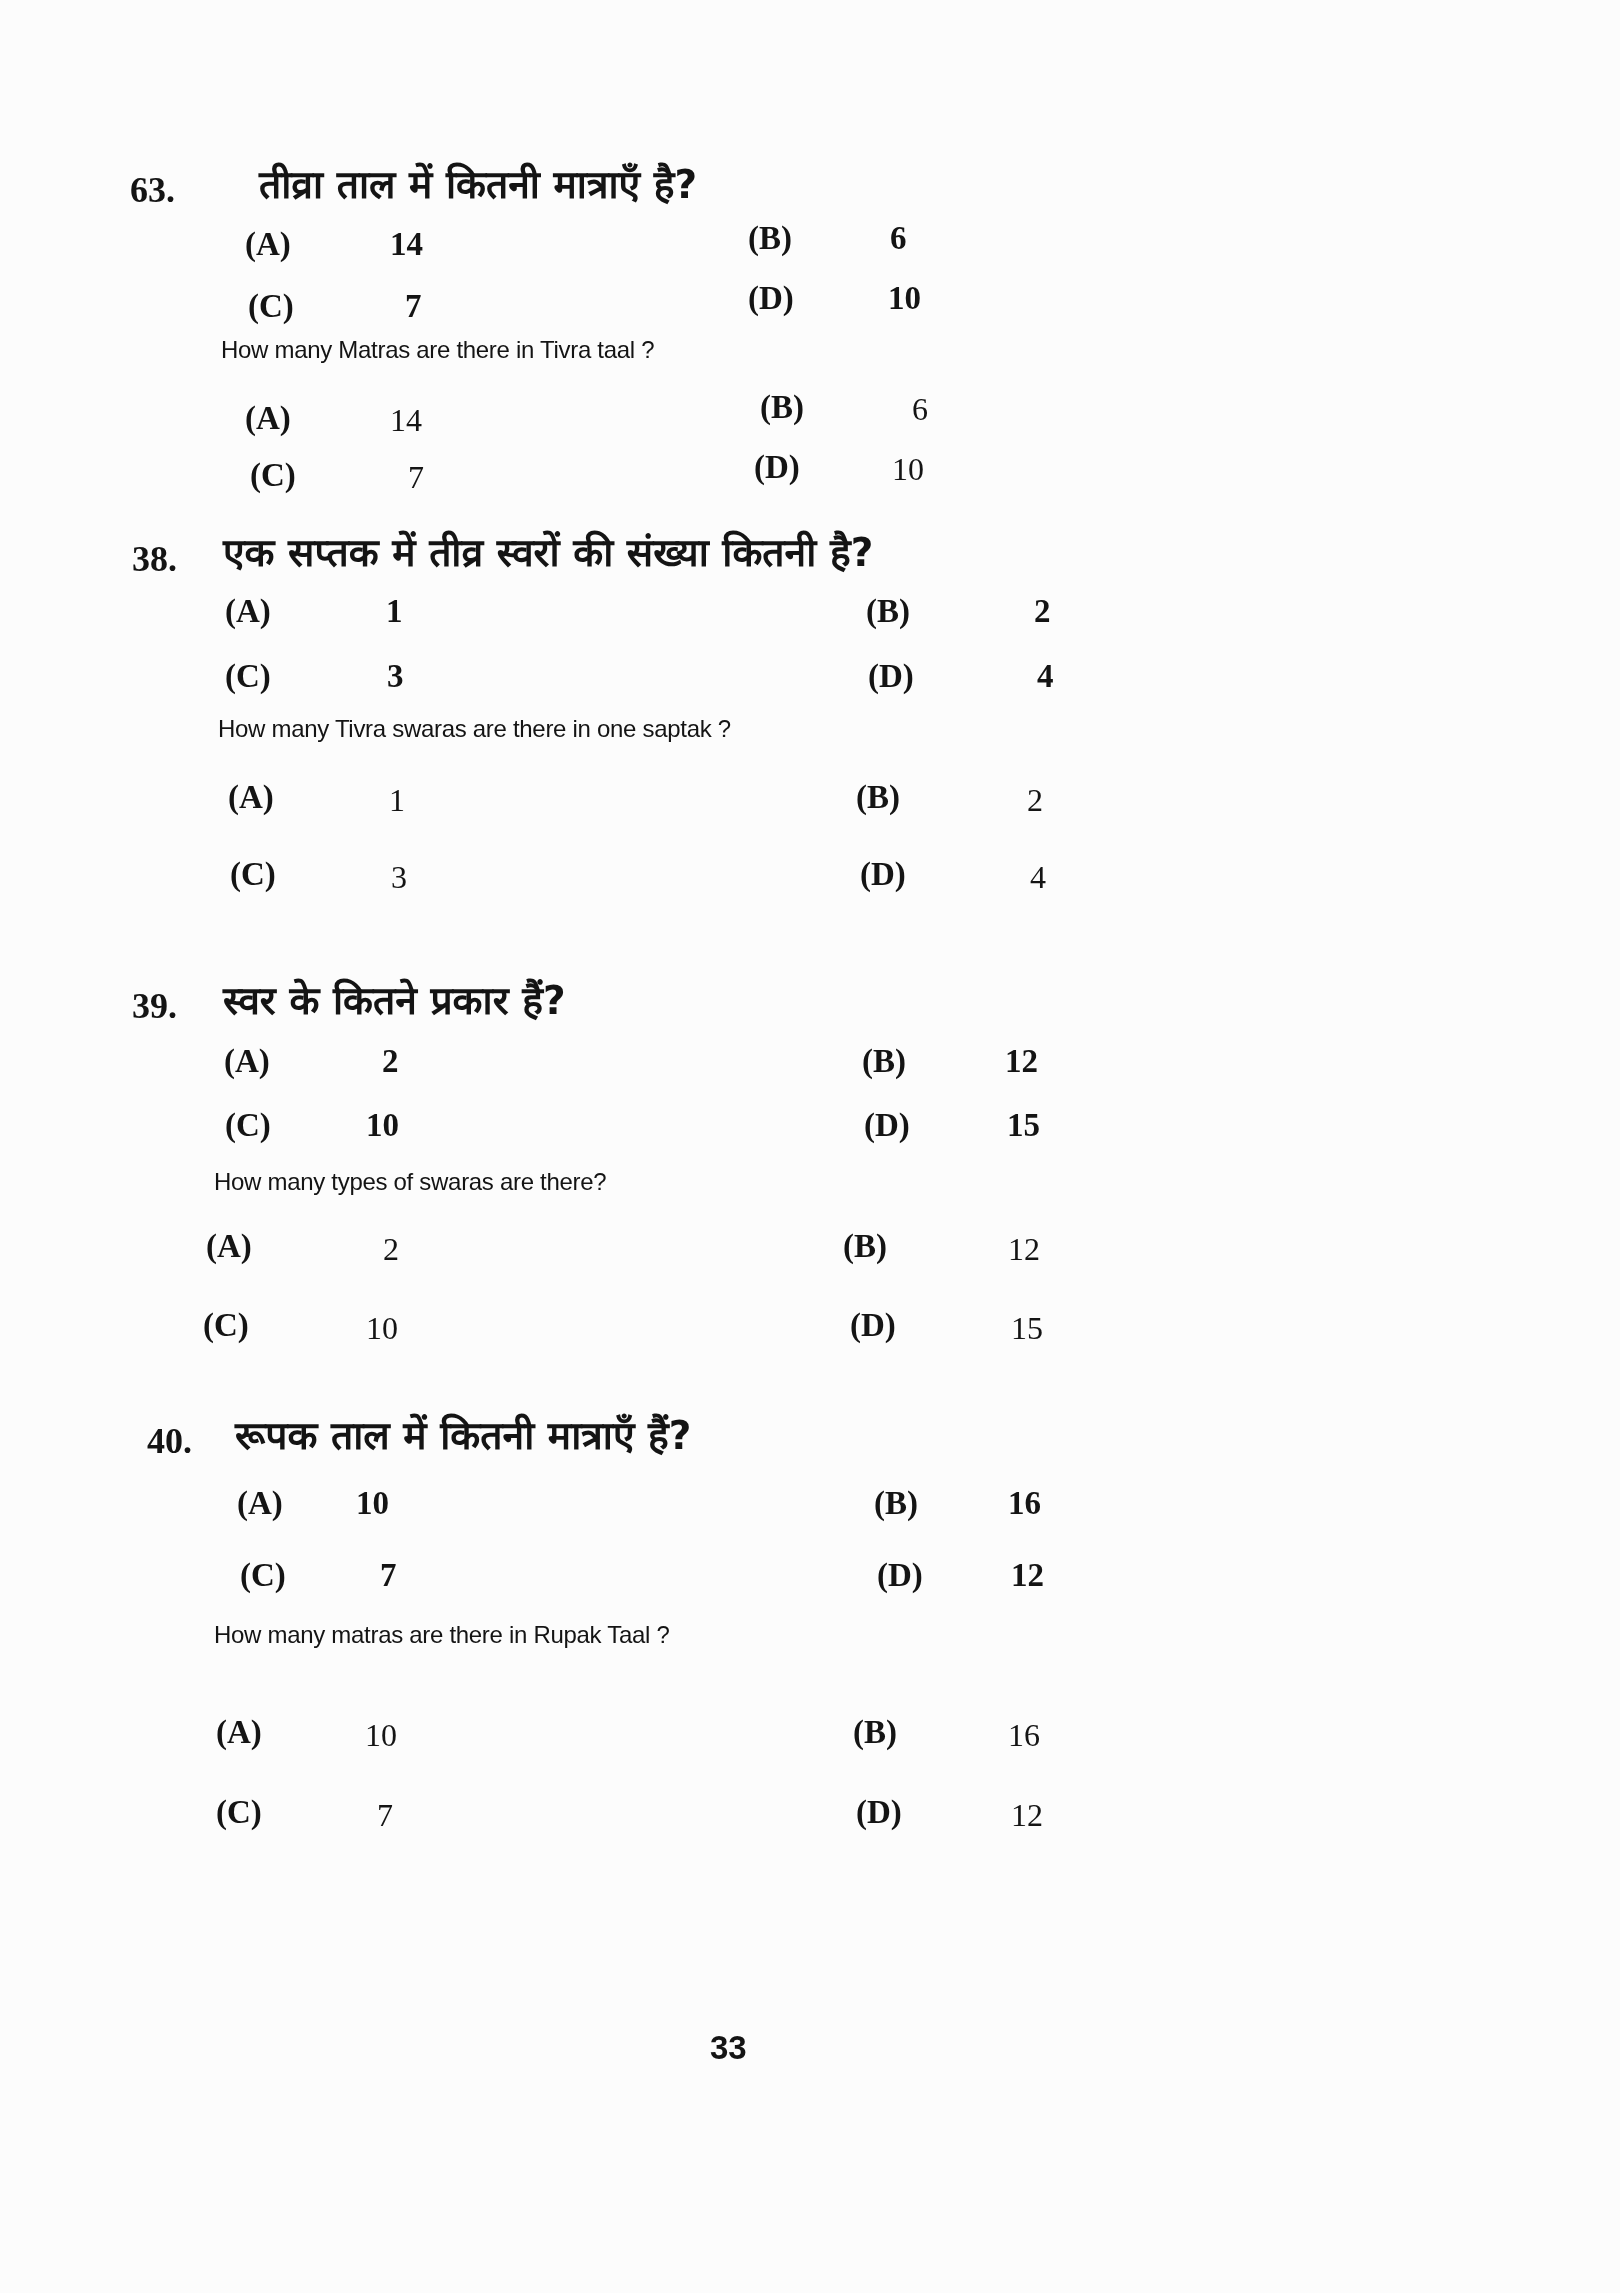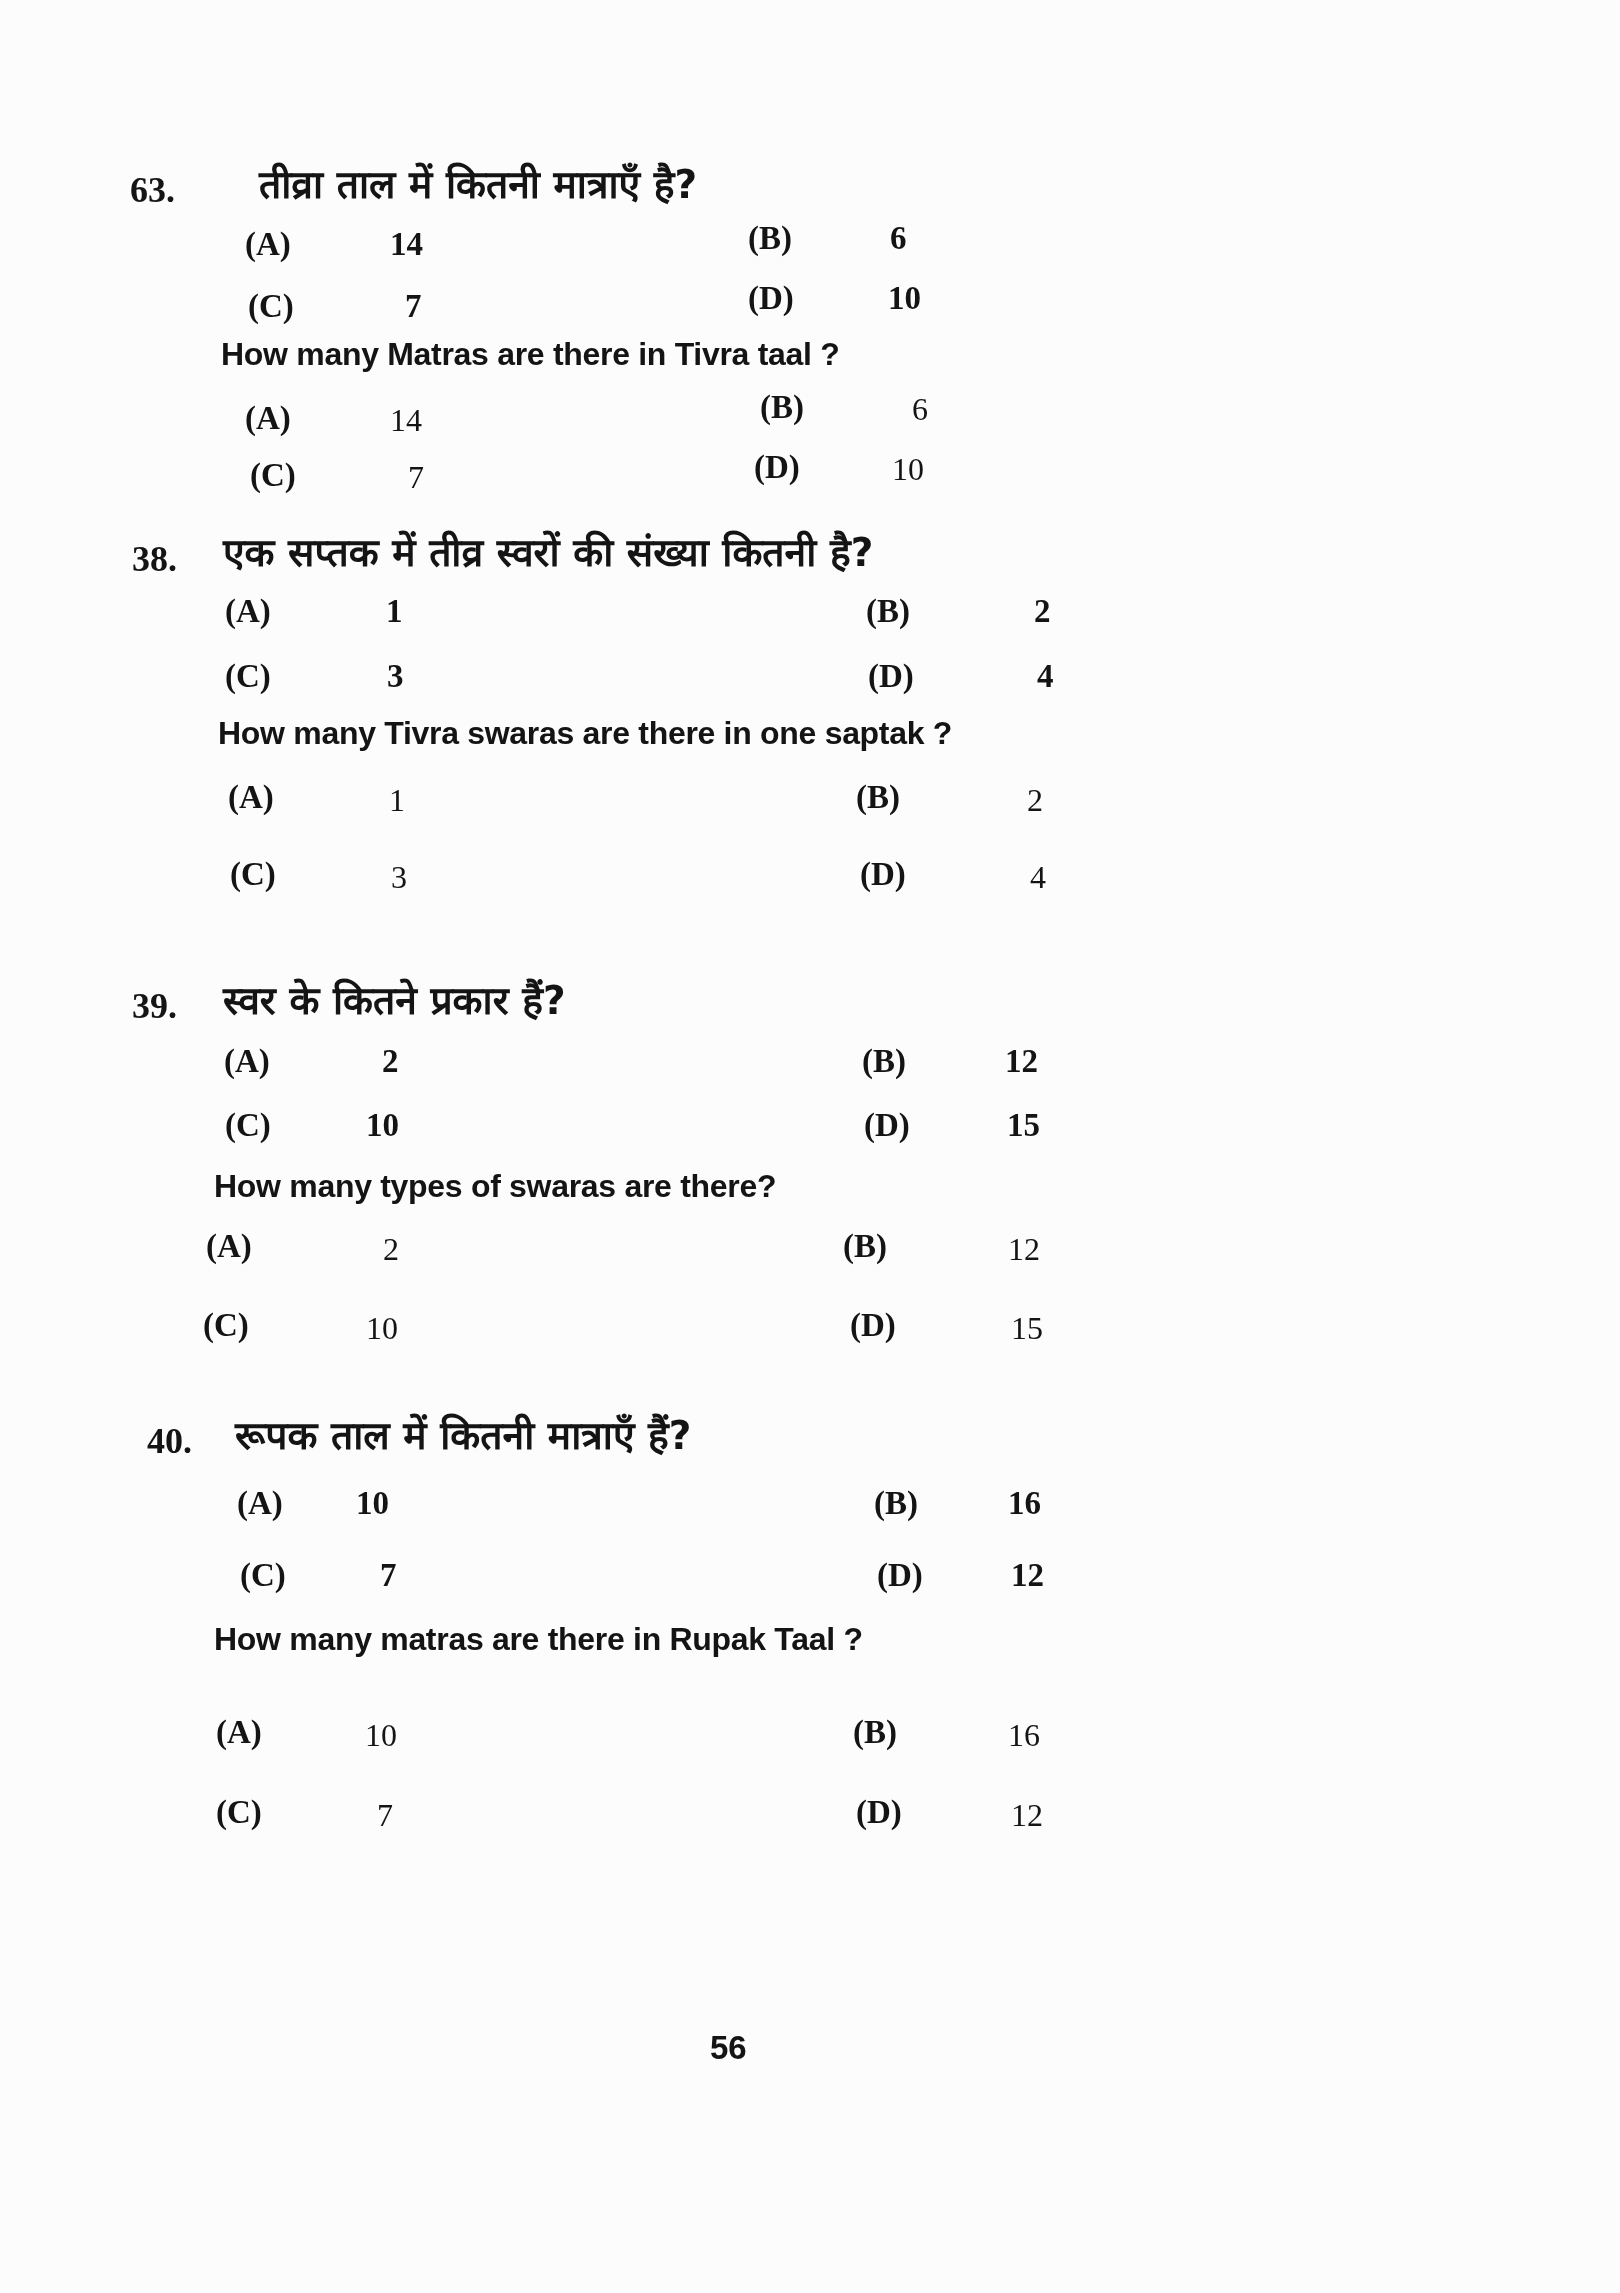--- a/index.html
+++ b/index.html
@@ -6,21 +6,21 @@
   body{
     width:1620px;height:2294px;position:relative;
     background:#fcfcfc;color:#141414;overflow:hidden;
     font-family:"Liberation Sans",sans-serif;
   }
   .t{position:absolute;white-space:nowrap;line-height:1;}
   .qnum{font-family:"Liberation Serif",serif;font-weight:700;font-size:36px;}
   .qhin{font-family:"DejaVu Sans",sans-serif;font-weight:700;font-size:39px;}
   .lab{font-family:"Liberation Serif",serif;font-weight:700;font-size:33px;}
   .valb{font-family:"Liberation Serif",serif;font-weight:700;font-size:33px;}
-  .qeng{font-family:"Liberation Sans",sans-serif;font-weight:700;font-size:32px;letter-spacing:-0.3px;}
+  .qeng{font-family:"Liberation Sans",sans-serif;font-weight:400;font-size:24px;letter-spacing:-0.3px;}
   .valr{font-family:"Liberation Serif",serif;font-weight:400;font-size:32px;}
   .pgnum{font-family:"Liberation Sans",sans-serif;font-weight:700;font-size:33px;}
 </style>
 </head>
 <body>
 
 <div>
   <span class="t qnum" style="left:130px;top:172px;">63.</span>
   <span class="t qhin" style="left:223px;top:165px;margin-left:36px;">तीव्रा ताल में कितनी मात्राएँ है?</span>
 
@@ -113,14 +113,14 @@
   <span class="t lab" style="left:216px;top:1716px;">(A)</span>
   <span class="t valr" style="left:365px;top:1719px;">10</span>
   <span class="t lab" style="left:853px;top:1716px;">(B)</span>
   <span class="t valr" style="left:1008px;top:1719px;">16</span>
   <span class="t lab" style="left:216px;top:1796px;">(C)</span>
   <span class="t valr" style="left:377px;top:1799px;">7</span>
   <span class="t lab" style="left:856px;top:1796px;">(D)</span>
   <span class="t valr" style="left:1011px;top:1799px;">12</span>
 </div>
 
-<span class="t pgnum" style="left:710px;top:2031px;">56</span>
+<span class="t pgnum" style="left:710px;top:2031px;">33</span>
 
 
 </body></html>

